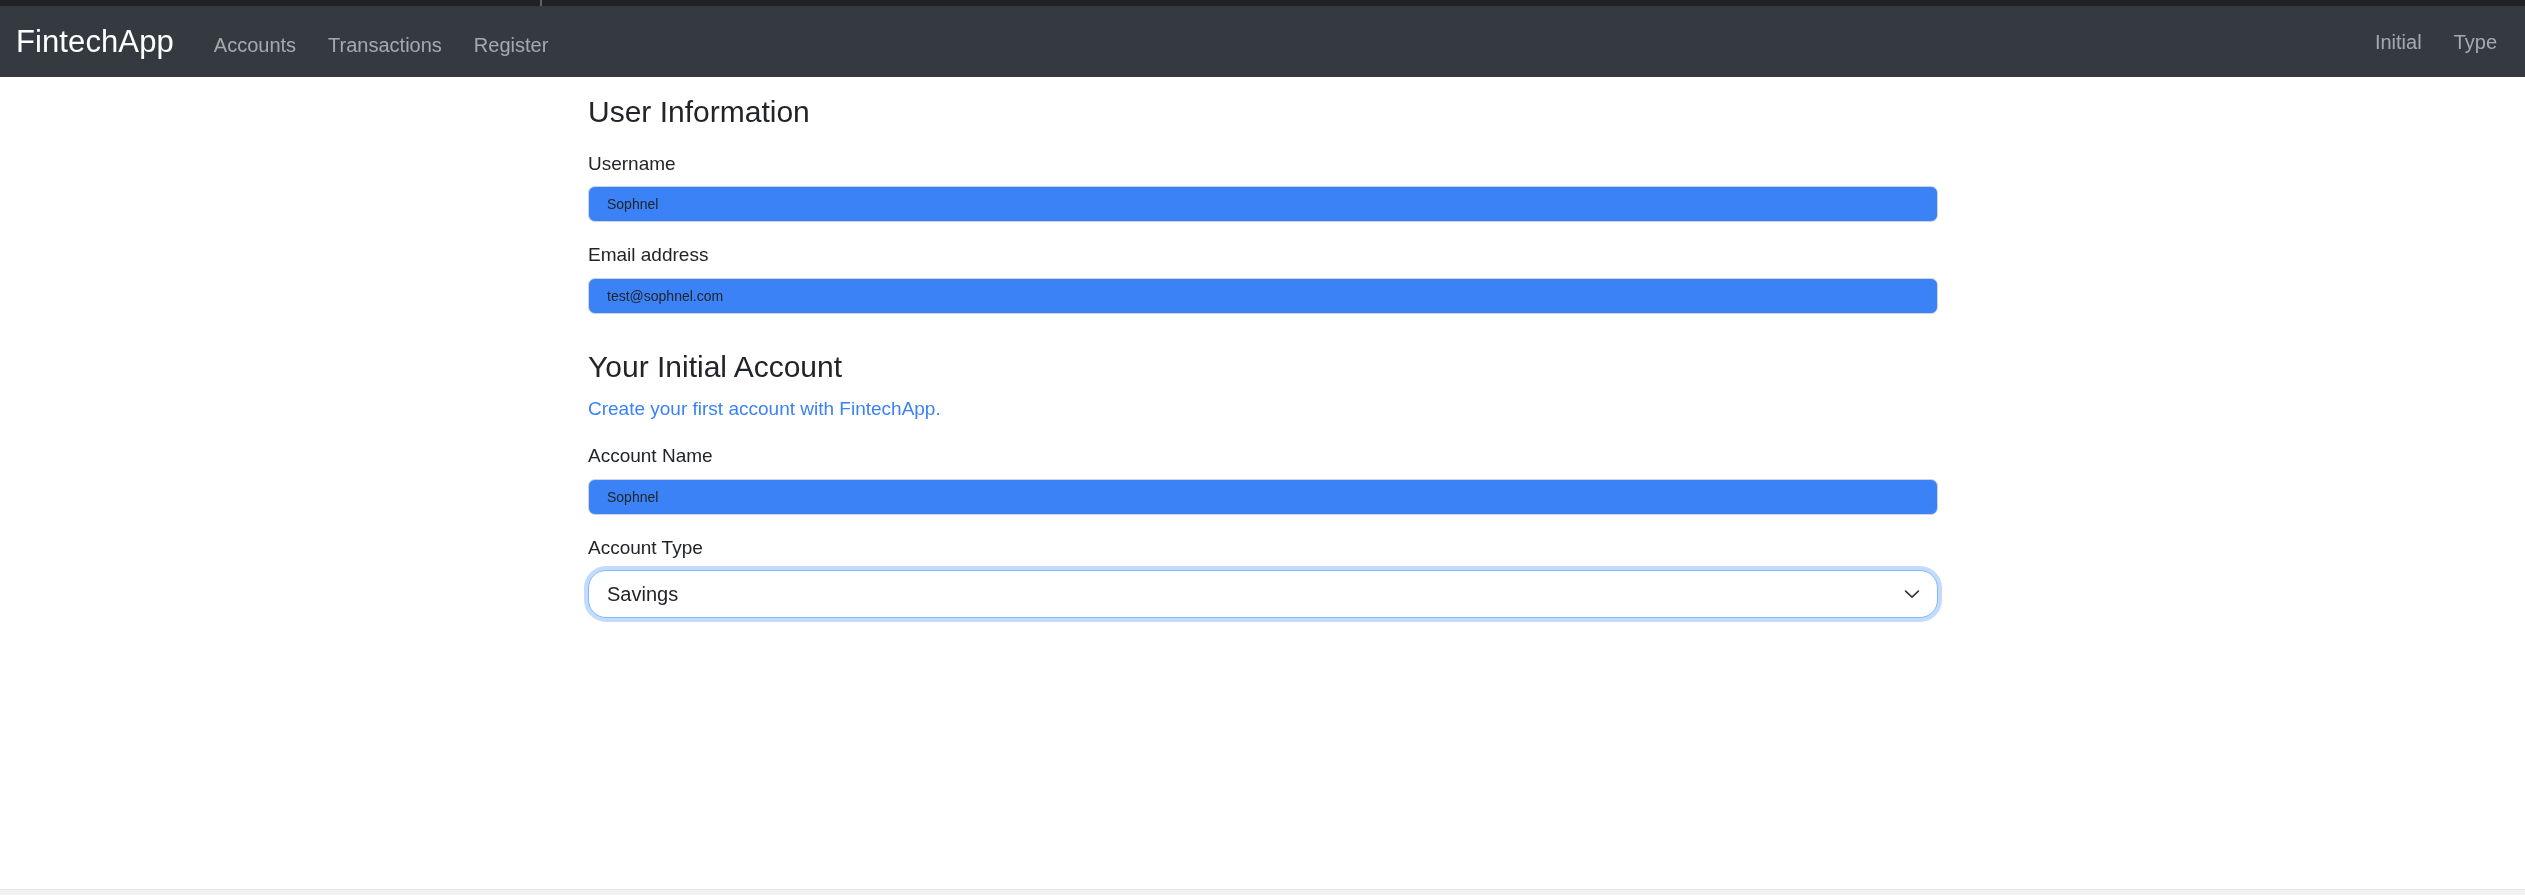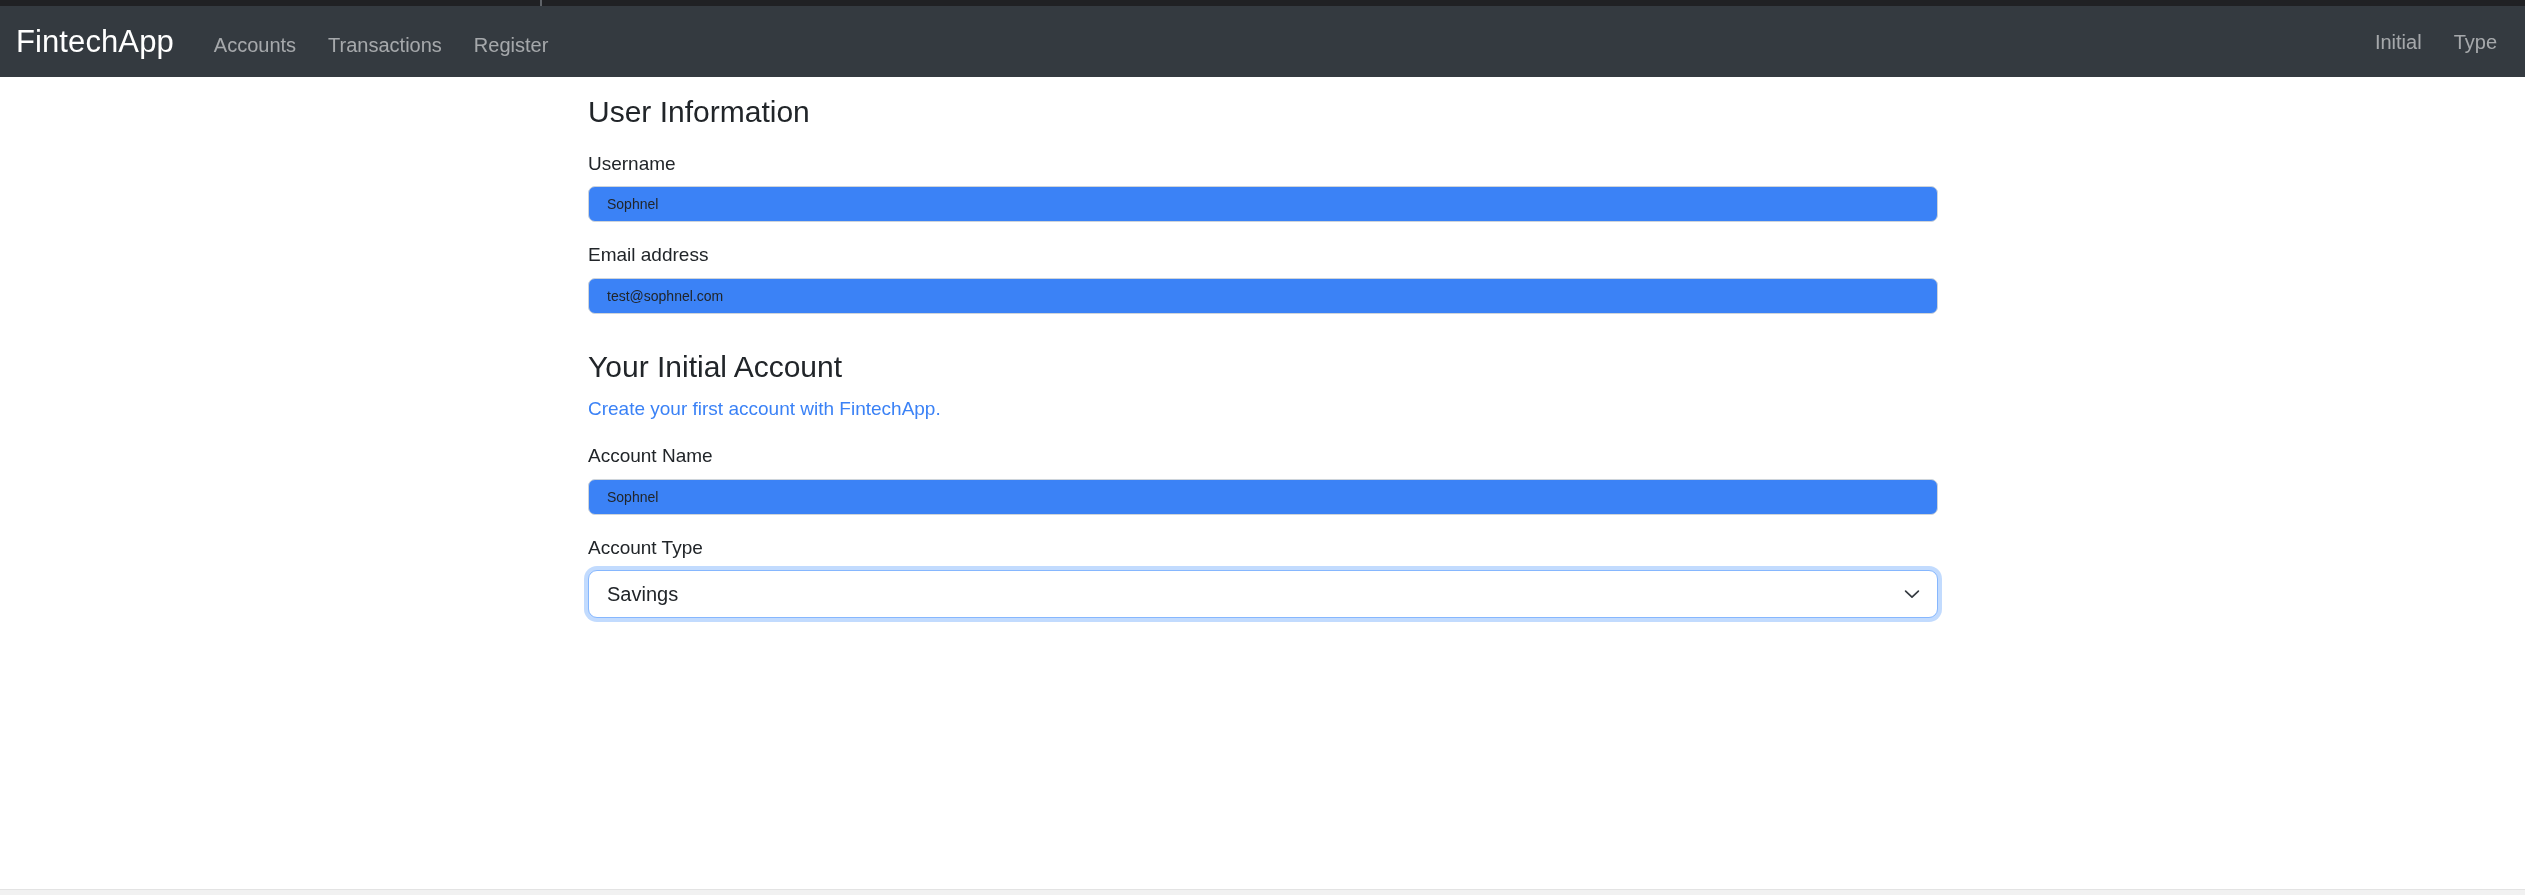--- a/index.html
+++ b/index.html
@@ -172,21 +172,21 @@
   .form-select {
     display: block;
     width: 1350px;
     height: 48px;
     padding: 8px 44px 8px 18px;
     font-family: "Liberation Sans", sans-serif;
     font-size: 20px;
     color: #212529;
     background: #ffffff;
     border: 1px solid #86b7fe;
-    border-radius: 9px;
+    border-radius: 18px;
     outline: none;
     box-shadow: 0 0 0 4px rgba(13,110,253,0.25);
     appearance: none;
     -webkit-appearance: none;
   }
   .select-chevron {
     position: absolute;
     right: 18px;
     top: 50%;
     transform: translateY(-50%);

